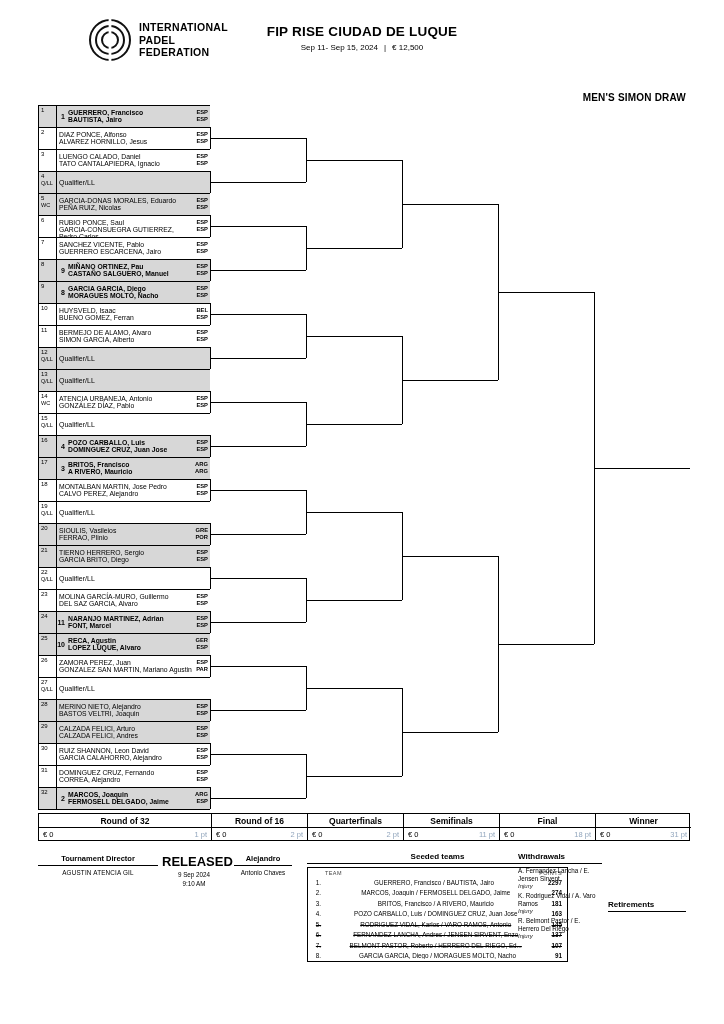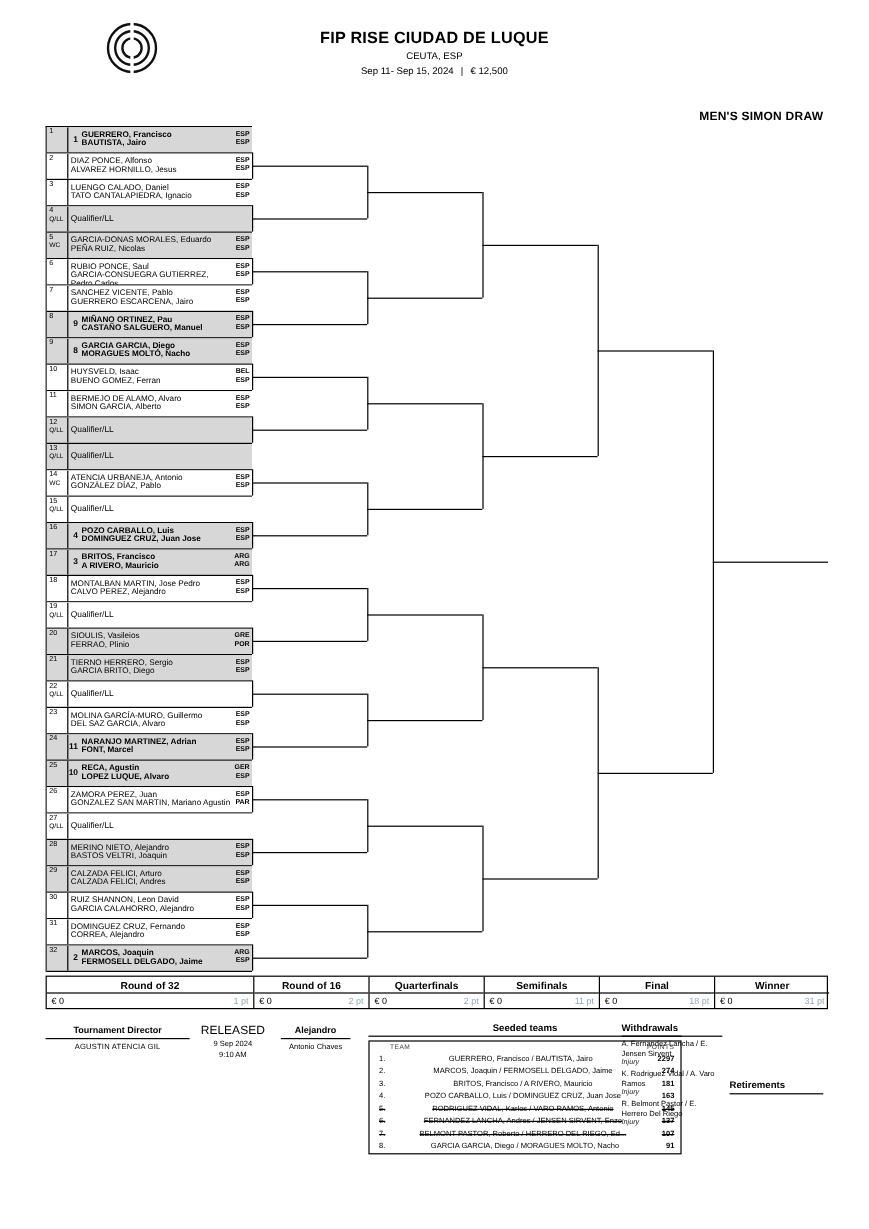--- a/index.html
+++ b/index.html
@@ -41,21 +41,21 @@
   .pb-label{height:14px;border-bottom:1px solid #000;display:flex;align-items:center;justify-content:center;
             font-size:8.5px;font-weight:bold;}
   .pb-values{flex:1;display:flex;align-items:center;justify-content:space-between;padding:0 4px;font-size:7.5px;}
   .pb-points{color:#92a6bd;}
 
   
   .mini-header{font-size:7.5px;font-weight:bold;border-bottom:1px solid #000;padding-bottom:2px;}
   #td-block{position:absolute;left:38px;top:854px;width:120px;text-align:center;}
   #td-name{font-size:6.3px;margin-top:3px;letter-spacing:.2px;}
   #released-block{position:absolute;left:162px;top:854px;width:64px;text-align:center;}
-  #released-label{font-size:10px;font-weight:normal;}
+  #released-label{font-size:13px;font-weight:bold;}
   .released-line{font-size:6.3px;margin-top:2px;}
   #supervisor-block{position:absolute;left:234px;top:854px;width:58px;text-align:center;}
   #supervisor-name{font-size:6.3px;margin-top:3px;}
 
   #seeded-block{position:absolute;left:307px;top:852px;width:261px;text-align:center;}
   .section-header{font-size:8px;font-weight:bold;border-bottom:1px solid #000;padding-bottom:2px;}
   #seed-table{margin-top:3px;border:1px solid #000;}
   #seed-head{display:flex;justify-content:space-between;padding:2px 5px 1px 17px;font-size:5.5px;color:#444;letter-spacing:.4px;}
   .seed-row{display:flex;align-items:center;height:10.5px;padding:0 5px;font-size:6.3px;}
   .seed-rank{flex:none;width:11px;}
@@ -73,25 +73,29 @@
 
 <div id="page">
 
   <div id="logo">
     <svg width="44" height="44" viewBox="0 0 44 44">
       <circle cx="22" cy="22" r="20" fill="none" stroke="#111" stroke-width="2"></circle>
       <circle cx="22" cy="22" r="14" fill="none" stroke="#111" stroke-width="2"></circle>
       <circle cx="22" cy="22" r="8" fill="none" stroke="#111" stroke-width="2"></circle>
       <rect x="20.6" y="0" width="2.8" height="44" fill="#fff"></rect>
     </svg>
+    <div id="logo-text">
+      <div>INTERNATIONAL</div>
+      <div>PADEL</div>
+      <div>FEDERATION</div>
+    </div>
   </div>
 
   <div id="title-block">
     <div id="title">FIP RISE CIUDAD DE LUQUE</div>
-    <div id="location">CEUTA, ESP</div>
     <div id="dateline">
       <span>Sep 11- Sep 15, 2024</span><span class="sep">|</span><span>€ 12,500</span>
     </div>
   </div>
 
   <div id="draw-label">MEN'S SIMON DRAW</div>
 
   <div id="draw-rows">
       <div class="draw-row shaded seeded">
         <div class="pos-cell">

